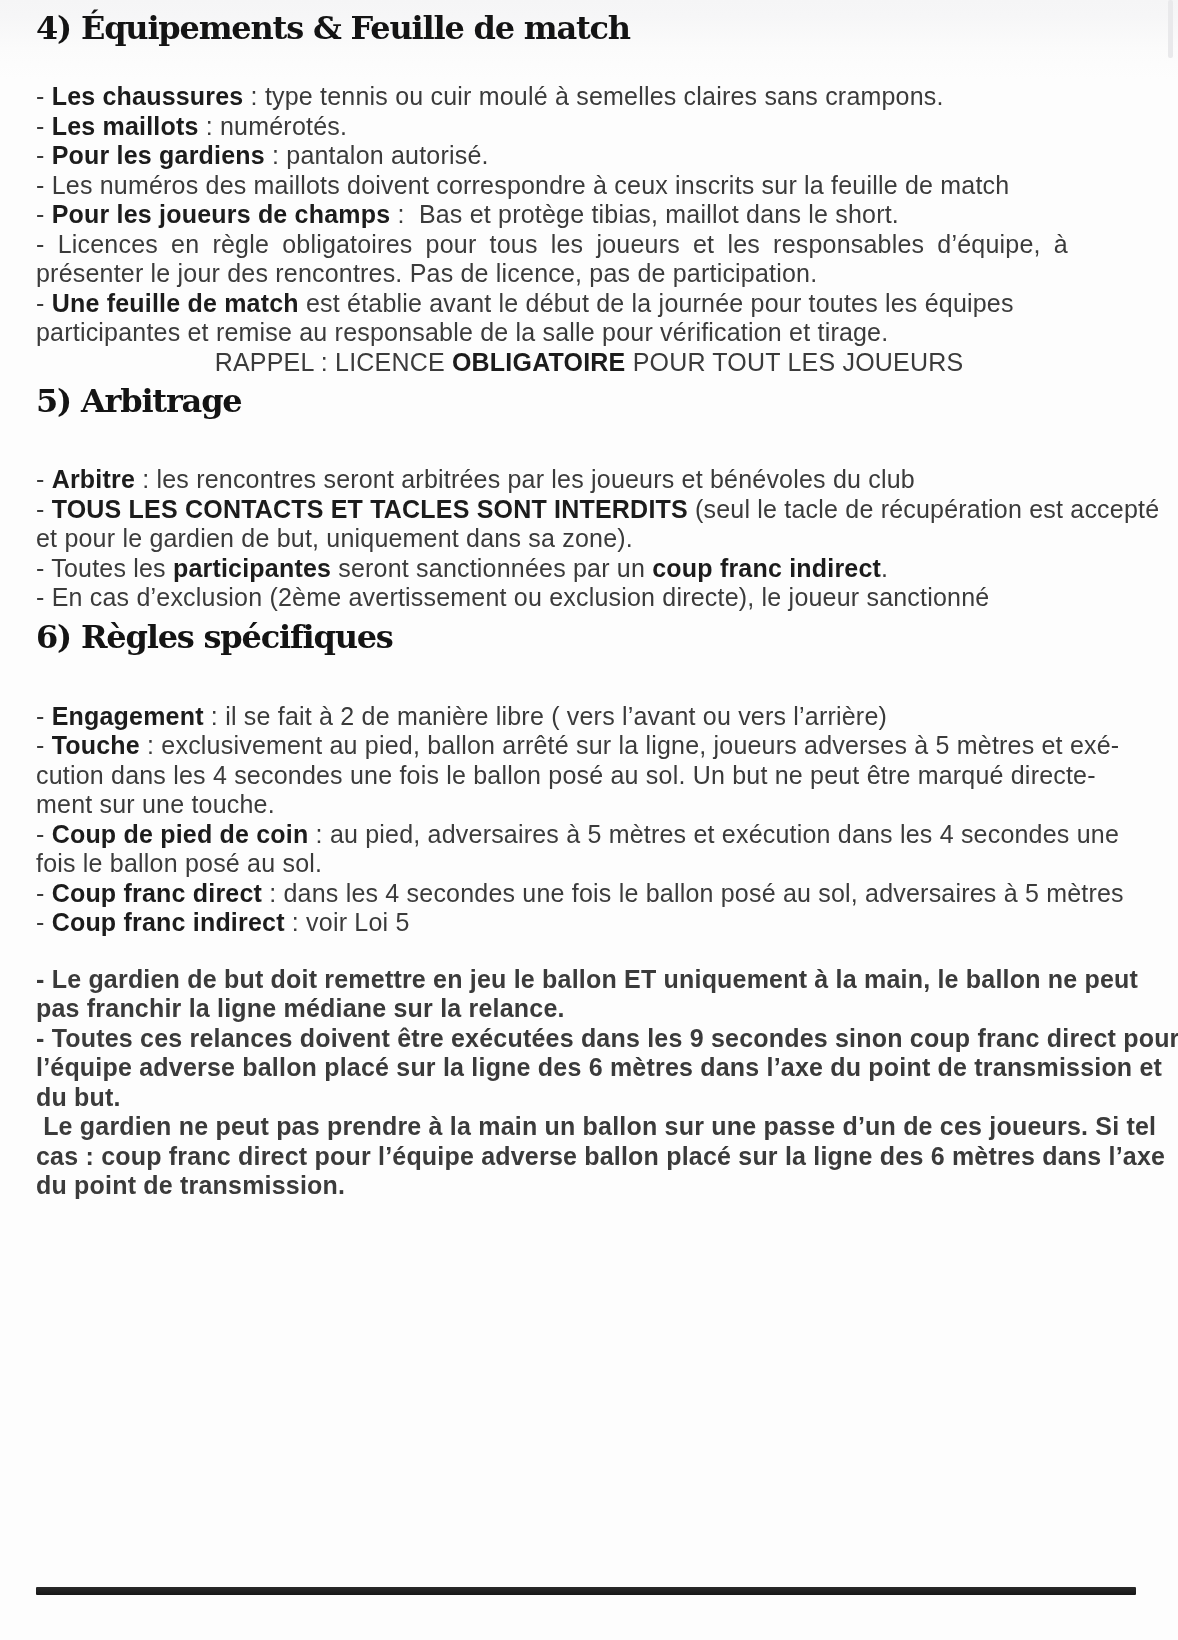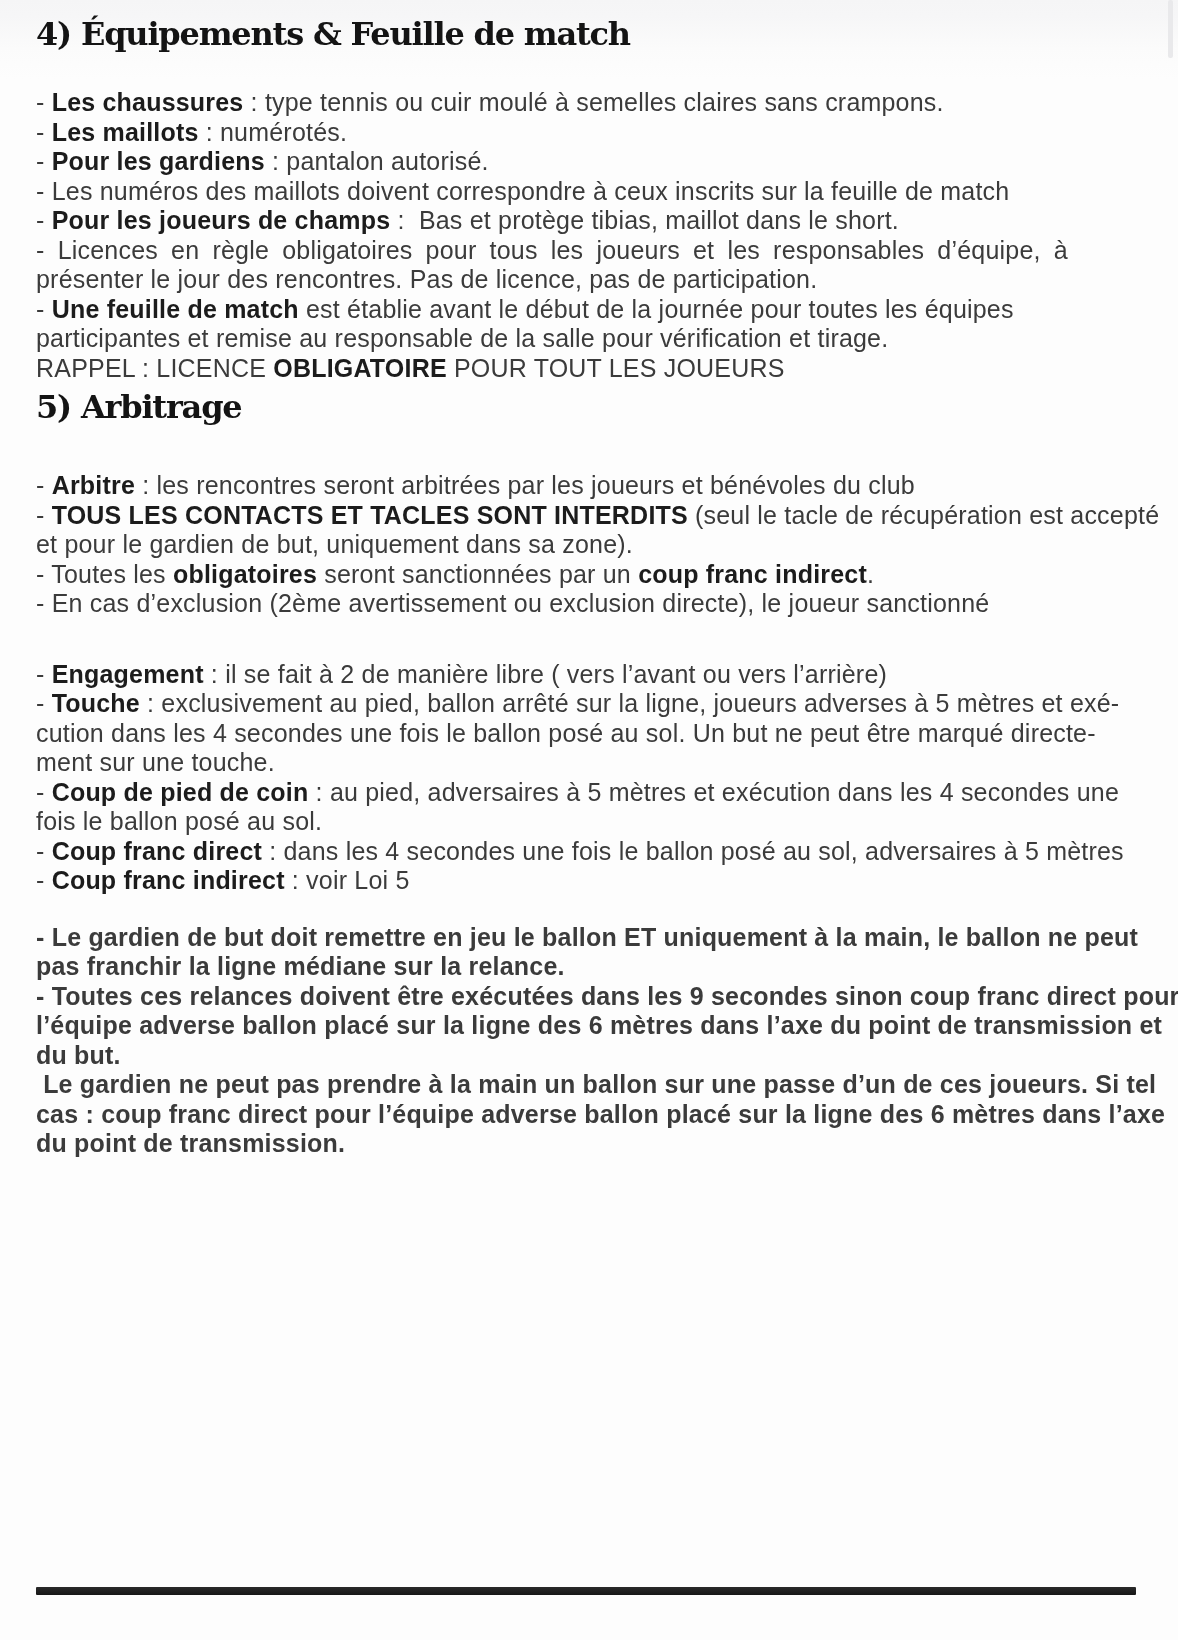--- a/index.html
+++ b/index.html
@@ -7,42 +7,42 @@
     position:relative;
     width:1178px;height:1640px;
     overflow:hidden;
     background:linear-gradient(180deg,#f5f5f6 0px,#f6f6f7 16px,#fbfbfb 48px,#fdfdfd 80px,#fdfdfd 100%);
     font-family:"Liberation Sans","DejaVu Sans",sans-serif;
   }
   .edge-line{
     position:absolute;right:5px;top:0;width:5px;height:58px;
     background:#e9e9eb;border-radius:2px;
   }
-  .content{padding:10px 36px;}
+  .content{padding:4px 36px;}
   h2.heading{
     font-family:"DejaVu Serif","Liberation Serif",serif;
     font-weight:bold;
     color:#141414;
     font-size:32px;
     line-height:48px;
     letter-spacing:-1.2px;
     margin:0;
   }
   .h-sec1{margin-top:97px;}
   .h-sec2{margin-top:36px;}
   .h-sec3{margin-top:34px;}
   .para{
     margin:0;
     color:#3b3b3b;
     font-size:25px;
     line-height:29.5px;
     letter-spacing:0.2px;
   }
   .para .line{white-space:nowrap;}
-  .para .line.center{}
+  .para .line.center{text-align:center;}
   .para b{color:#1c1c1c;font-weight:bold;}
   .p-a{margin-top:30px;}
   .p-b{margin-top:40px;}
   .p-c{margin-top:41px;}
   .p-d{margin-top:27px;font-weight:bold;}
   .footer-rule{
     position:absolute;left:36px;top:1587px;
     width:1100px;height:8px;
     background:linear-gradient(180deg,#2a2a2a,#161616);
     border-radius:1px;
@@ -65,23 +65,24 @@
         <div class="line"><span>présenter le jour des rencontres. Pas de licence, pas de participation.</span></div>
         <div class="line"><span>- </span><b>Une feuille de match</b><span> est établie avant le début de la journée pour toutes les équipes</span></div>
         <div class="line"><span>participantes et remise au responsable de la salle pour vérification et tirage.</span></div>
         <div class="line center"><span>RAPPEL : LICENCE </span><b>OBLIGATOIRE</b><span> POUR TOUT LES JOUEURS</span></div>
       </div>
       <h2 class="heading h-sec2">5) Arbitrage</h2>
       <div class="para p-b">
         <div class="line"><span>- </span><b>Arbitre</b><span> : les rencontres seront arbitrées par les joueurs et bénévoles du club</span></div>
         <div class="line"><span>- </span><b>TOUS LES CONTACTS ET TACLES SONT INTERDITS</b><span> (seul le tacle de récupération est accepté</span></div>
         <div class="line"><span>et pour le gardien de but, uniquement dans sa zone).</span></div>
-        <div class="line"><span>- Toutes les </span><b>obligatoires</b><span> seront sanctionnées par un </span><b>coup franc indirect</b><span>.</span></div>
+        <div class="line"><span>- Toutes les </span><b>participantes</b><span> seront sanctionnées par un </span><b>coup franc indirect</b><span>.</span></div>
         <div class="line"><span>- En cas d’exclusion (2ème avertissement ou exclusion directe), le joueur sanctionné</span></div>
       </div>
+      <h2 class="heading h-sec3">6) Règles spécifiques</h2>
       <div class="para p-c">
         <div class="line"><span>- </span><b>Engagement</b><span> : il se fait à 2 de manière libre ( vers l’avant ou vers l’arrière)</span></div>
         <div class="line"><span>- </span><b>Touche</b><span> : exclusivement au pied, ballon arrêté sur la ligne, joueurs adverses à 5 mètres et exé-</span></div>
         <div class="line"><span>cution dans les 4 secondes une fois le ballon posé au sol. Un but ne peut être marqué directe-</span></div>
         <div class="line"><span>ment sur une touche.</span></div>
         <div class="line"><span>- </span><b>Coup de pied de coin</b><span> : au pied, adversaires à 5 mètres et exécution dans les 4 secondes une</span></div>
         <div class="line"><span>fois le ballon posé au sol.</span></div>
         <div class="line"><span>- </span><b>Coup franc direct</b><span> : dans les 4 secondes une fois le ballon posé au sol, adversaires à 5 mètres</span></div>
         <div class="line"><span>- </span><b>Coup franc indirect</b><span> : voir Loi 5</span></div>
       </div>

